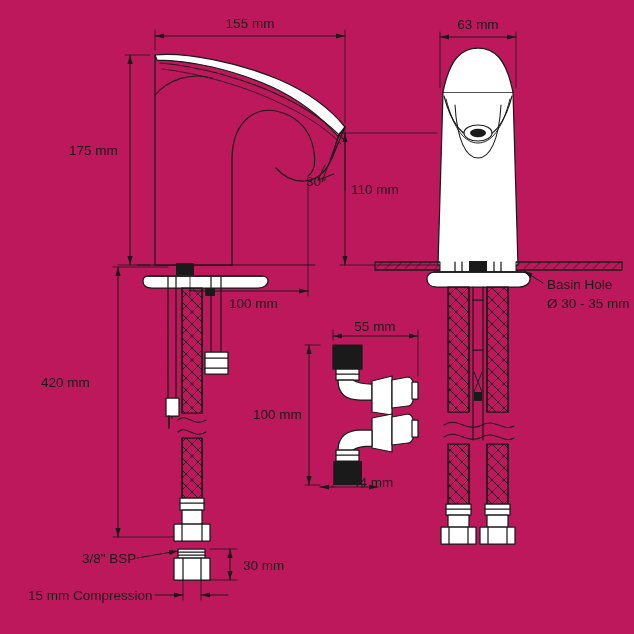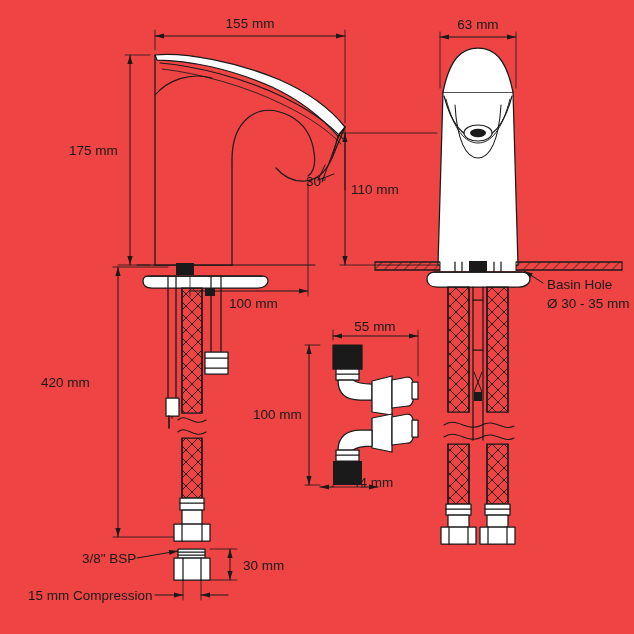--- a/index.html
+++ b/index.html
@@ -1,21 +1,21 @@
 <!DOCTYPE html>
 <html><head>
 <meta charset="utf-8">
 <title>Faucet Technical Drawing</title>
 <style>
   html,body{margin:0;padding:0;background:#ffffff;}
   body{
     font-family:"Liberation Sans", sans-serif;
     width:634px;height:634px;overflow:hidden;
   }
-  #sheet{position:relative;width:634px;height:634px;background:#ef4444;}
+  #sheet{position:relative;width:634px;height:634px;background:#be185d;}
   #sheet svg{position:absolute;left:0;top:0;}
   .dimtext{
     font-family:"Liberation Sans", sans-serif;
     font-size:13.5px;
     fill:#1a1a1a;
   }
 </style>
 </head>
 <body>
 

